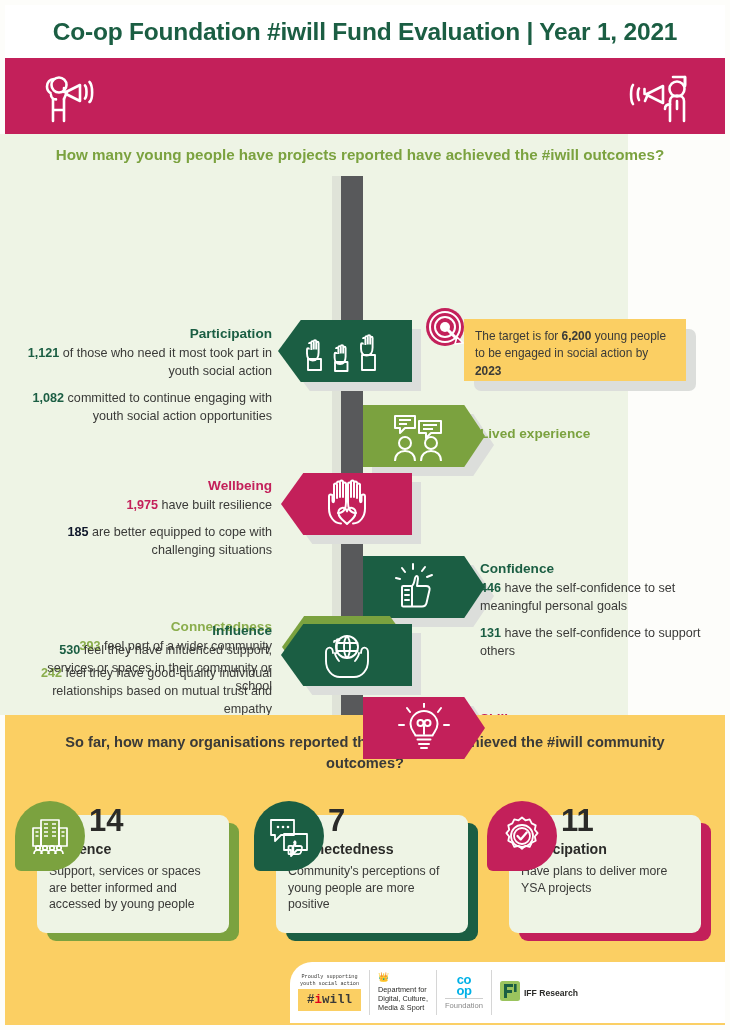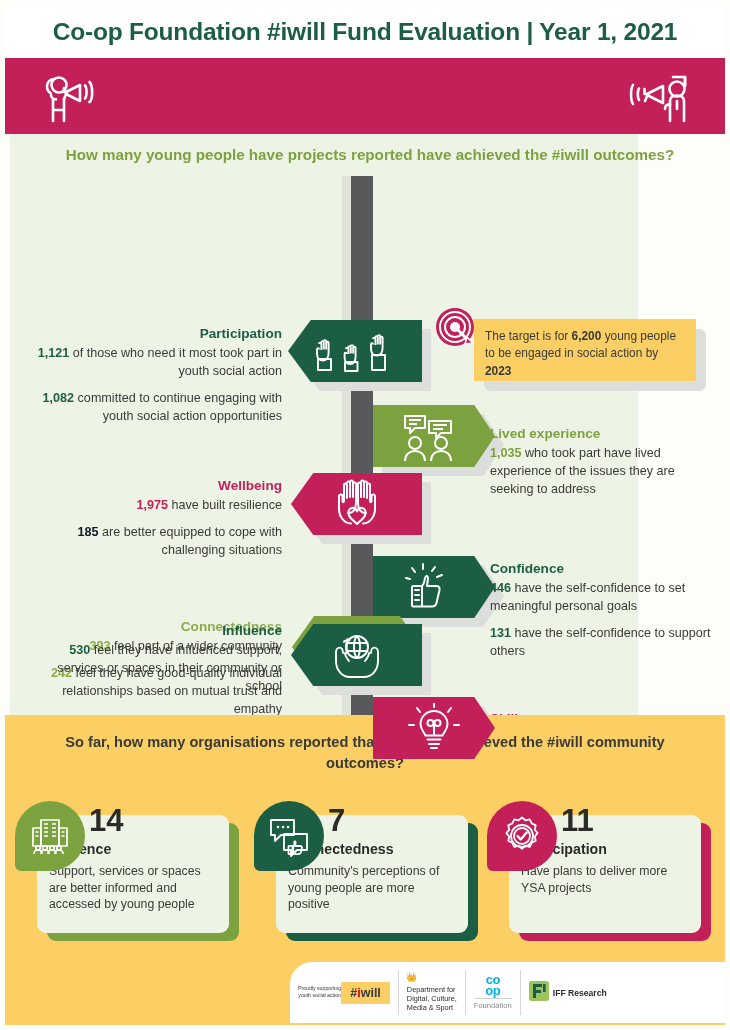--- a/index.html
+++ b/index.html
@@ -26,21 +26,21 @@
   }
   .banner .banner-text{
     color:#ffffff;font-size:15.5px;font-weight:bold;line-height:1.35;
     text-align:center;width:470px;
   }
   .banner .ic-left{position:absolute;left:35px;top:10px;}
   .banner .ic-right{position:absolute;right:28px;top:10px;}
 
   
   .main{
-    position:absolute;left:10px;top:134px;width:628px;height:581px;
+    position:absolute;left:0;top:134px;width:628px;height:581px;
     background:#eef4e5;
   }
   .question{
     position:absolute;left:0;top:12px;width:720px;text-align:center;
     font-size:15.2px;font-weight:bold;color:#7ba23f;
   }
 
   
   .post{
     position:absolute;left:341px;top:42px;width:22px;height:539px;
@@ -129,21 +129,21 @@
   .footer-white{
     position:absolute;left:285px;top:2px;width:435px;height:61px;
     background:#ffffff;border-top-left-radius:22px;
     display:flex;align-items:center;
   }
   .logo-cell{
     display:flex;align-items:center;justify-content:center;
     height:45px;padding:0 8px;border-right:1px solid #d6d6d6;
   }
   .logo-cell:last-child{border-right:none;}
-  .iwill-wrap{display:flex;flex-direction:row;align-items:center;}
+  .iwill-wrap{display:flex;flex-direction:column;align-items:center;font-family:Liberation Mono, monospace;}
   .iwill-sup{font-size:5.2px;color:#3a3a38;line-height:1.25;margin-bottom:2px;text-align:center;}
   .iwill-badge{background:#fbcf63;padding:4px 9px;font-size:12.5px;font-weight:bold;color:#3a3a38;}
   .iwill-badge .ired{color:#e2001a;}
   .dcms{font-size:7.3px;color:#2b2b29;line-height:1.28;font-weight:500;}
   .dcms .crown{font-size:9px;display:block;margin-bottom:1px;}
   .tnl{display:flex;align-items:center;gap:3px;}
   .tnl-txt{font-size:7.2px;font-weight:bold;color:#c3205a;line-height:1.1;}
   .tnl-txt .sub{color:#3a3a38;font-size:6.2px;}
   .coop-wrap{display:flex;flex-direction:column;align-items:center;}
   .coop-mark{font-size:13px;font-weight:bold;color:#00b1e7;line-height:0.82;text-align:center;letter-spacing:-0.5px;}
@@ -241,21 +241,20 @@
             <circle cx="16" cy="32" r="6"></circle>
               <path d="M6 50c0-6.5 4.5-10 10-10s10 3.5 10 10"></path>
             <circle cx="42" cy="32" r="6"></circle>
               <path d="M32 50c0-6.5 4.5-10 10-10s10 3.5 10 10"></path>
           </svg>
         </span>
       </div>
     </div>
     <div class="txt leftal" style="left:480px;top:290px;width:215px;">
       <span class="hd" style="color:#7ba23f;">Lived experience</span>
-      <p><span class="num" style="color:#7ba23f;">1,035</span><span> who took part have lived experience of the issues they are seeking to address</span></p>
     </div>
 
     <div class="txt rightal" style="left:20px;top:342px;width:252px;">
       <span class="hd" style="color:#c3205a;">Wellbeing</span>
       <p><span class="num" style="color:#c3205a;">1,975</span><span> have built resilience</span></p>
       <p><span class="num" style="color:#0f172a;margin-top:25px;">185</span><span> are better equipped to cope with challenging situations</span></p>
     </div>
     <div class="sign left" style="left:281px;top:339px;width:131px;">
       <div class="shadow"></div>
       <div class="fg" style="background:#c3205a;">

